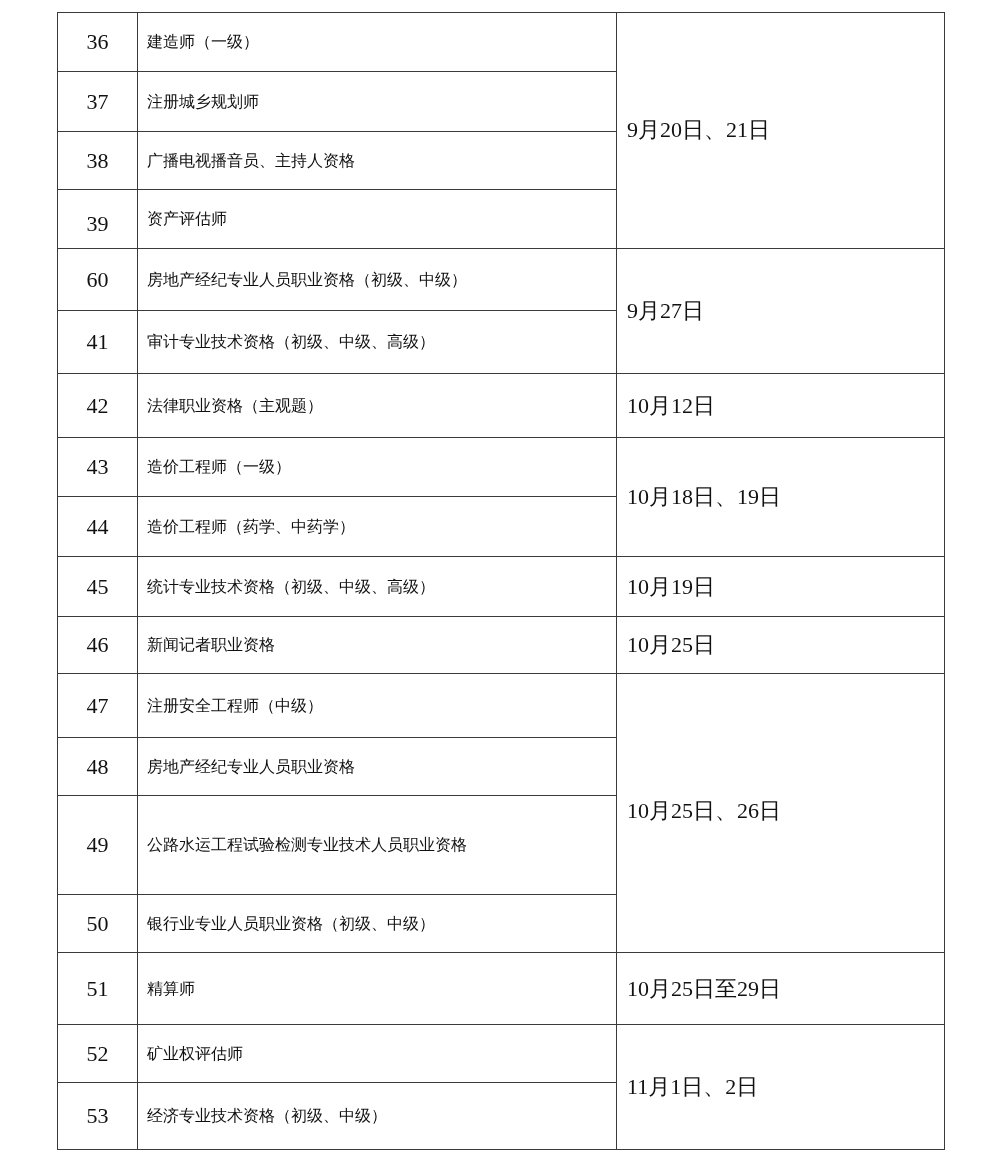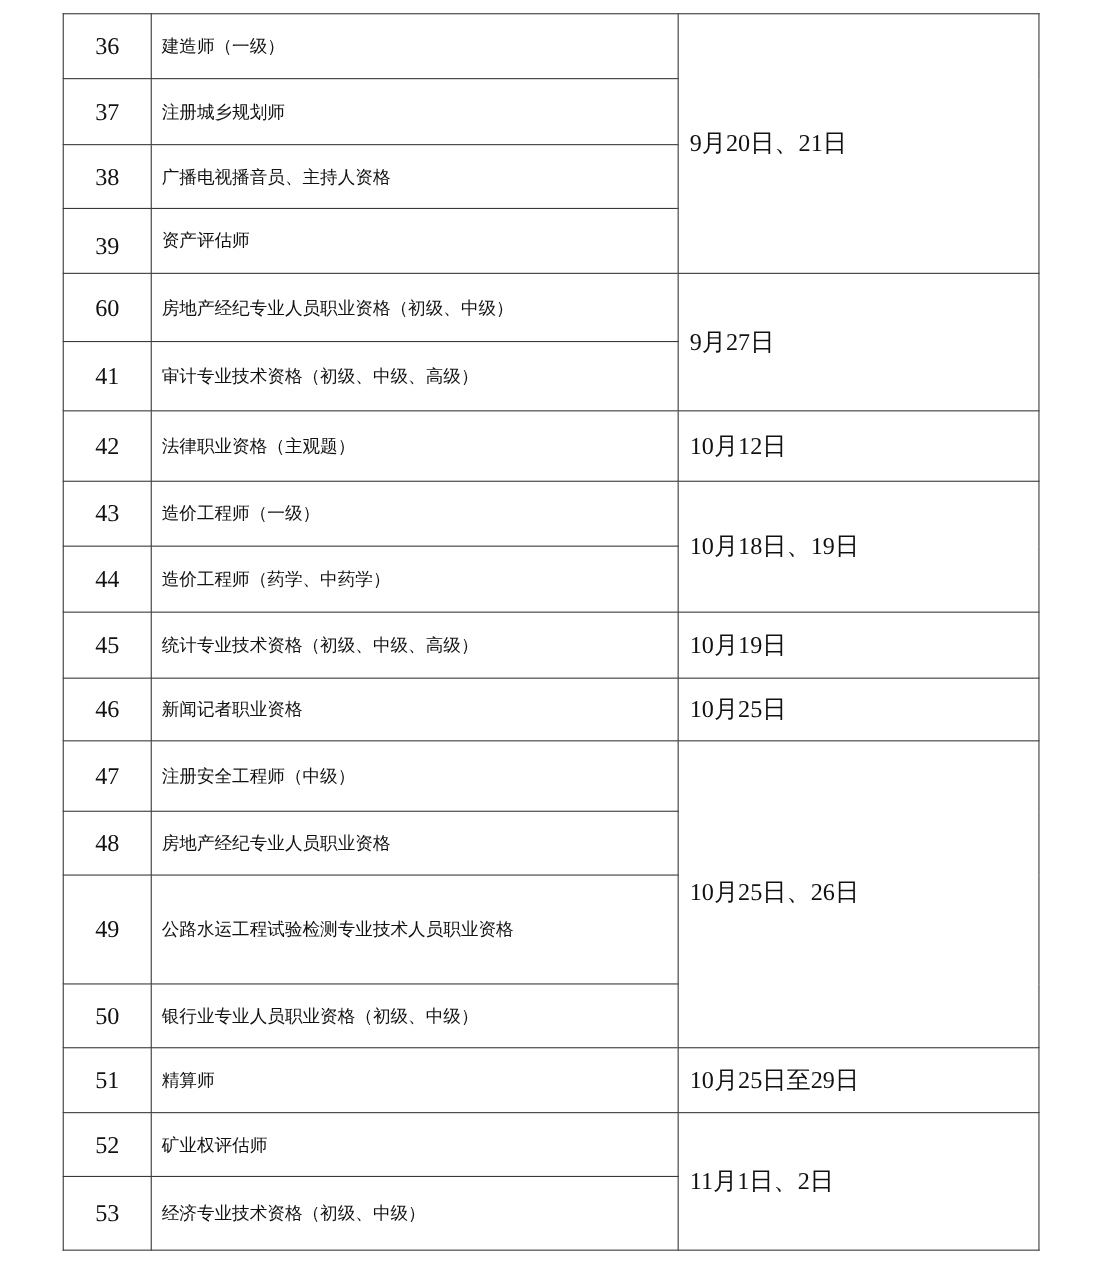--- a/index.html
+++ b/index.html
@@ -129,21 +129,21 @@
     </tr>
     <tr style="height:99px">
       <td class="num">49</td>
       <td class="name">公路水运工程试验检测专业技术人员职业资格</td>
     </tr>
     <tr style="height:58px">
       <td class="num">50</td>
       <td class="name">银行业专业人员职业资格（初级、中级）</td>
     </tr>
 
-    <tr style="height:59px">
+    <tr style="height:72px">
       <td class="num">51</td>
       <td class="name">精算师</td>
       <td class="date">
           <span class="date-inner">10月25日至29日</span>
         </td>
     </tr>
 
     <tr style="height:58px">
       <td class="num">52</td>
       <td class="name">矿业权评估师</td>

